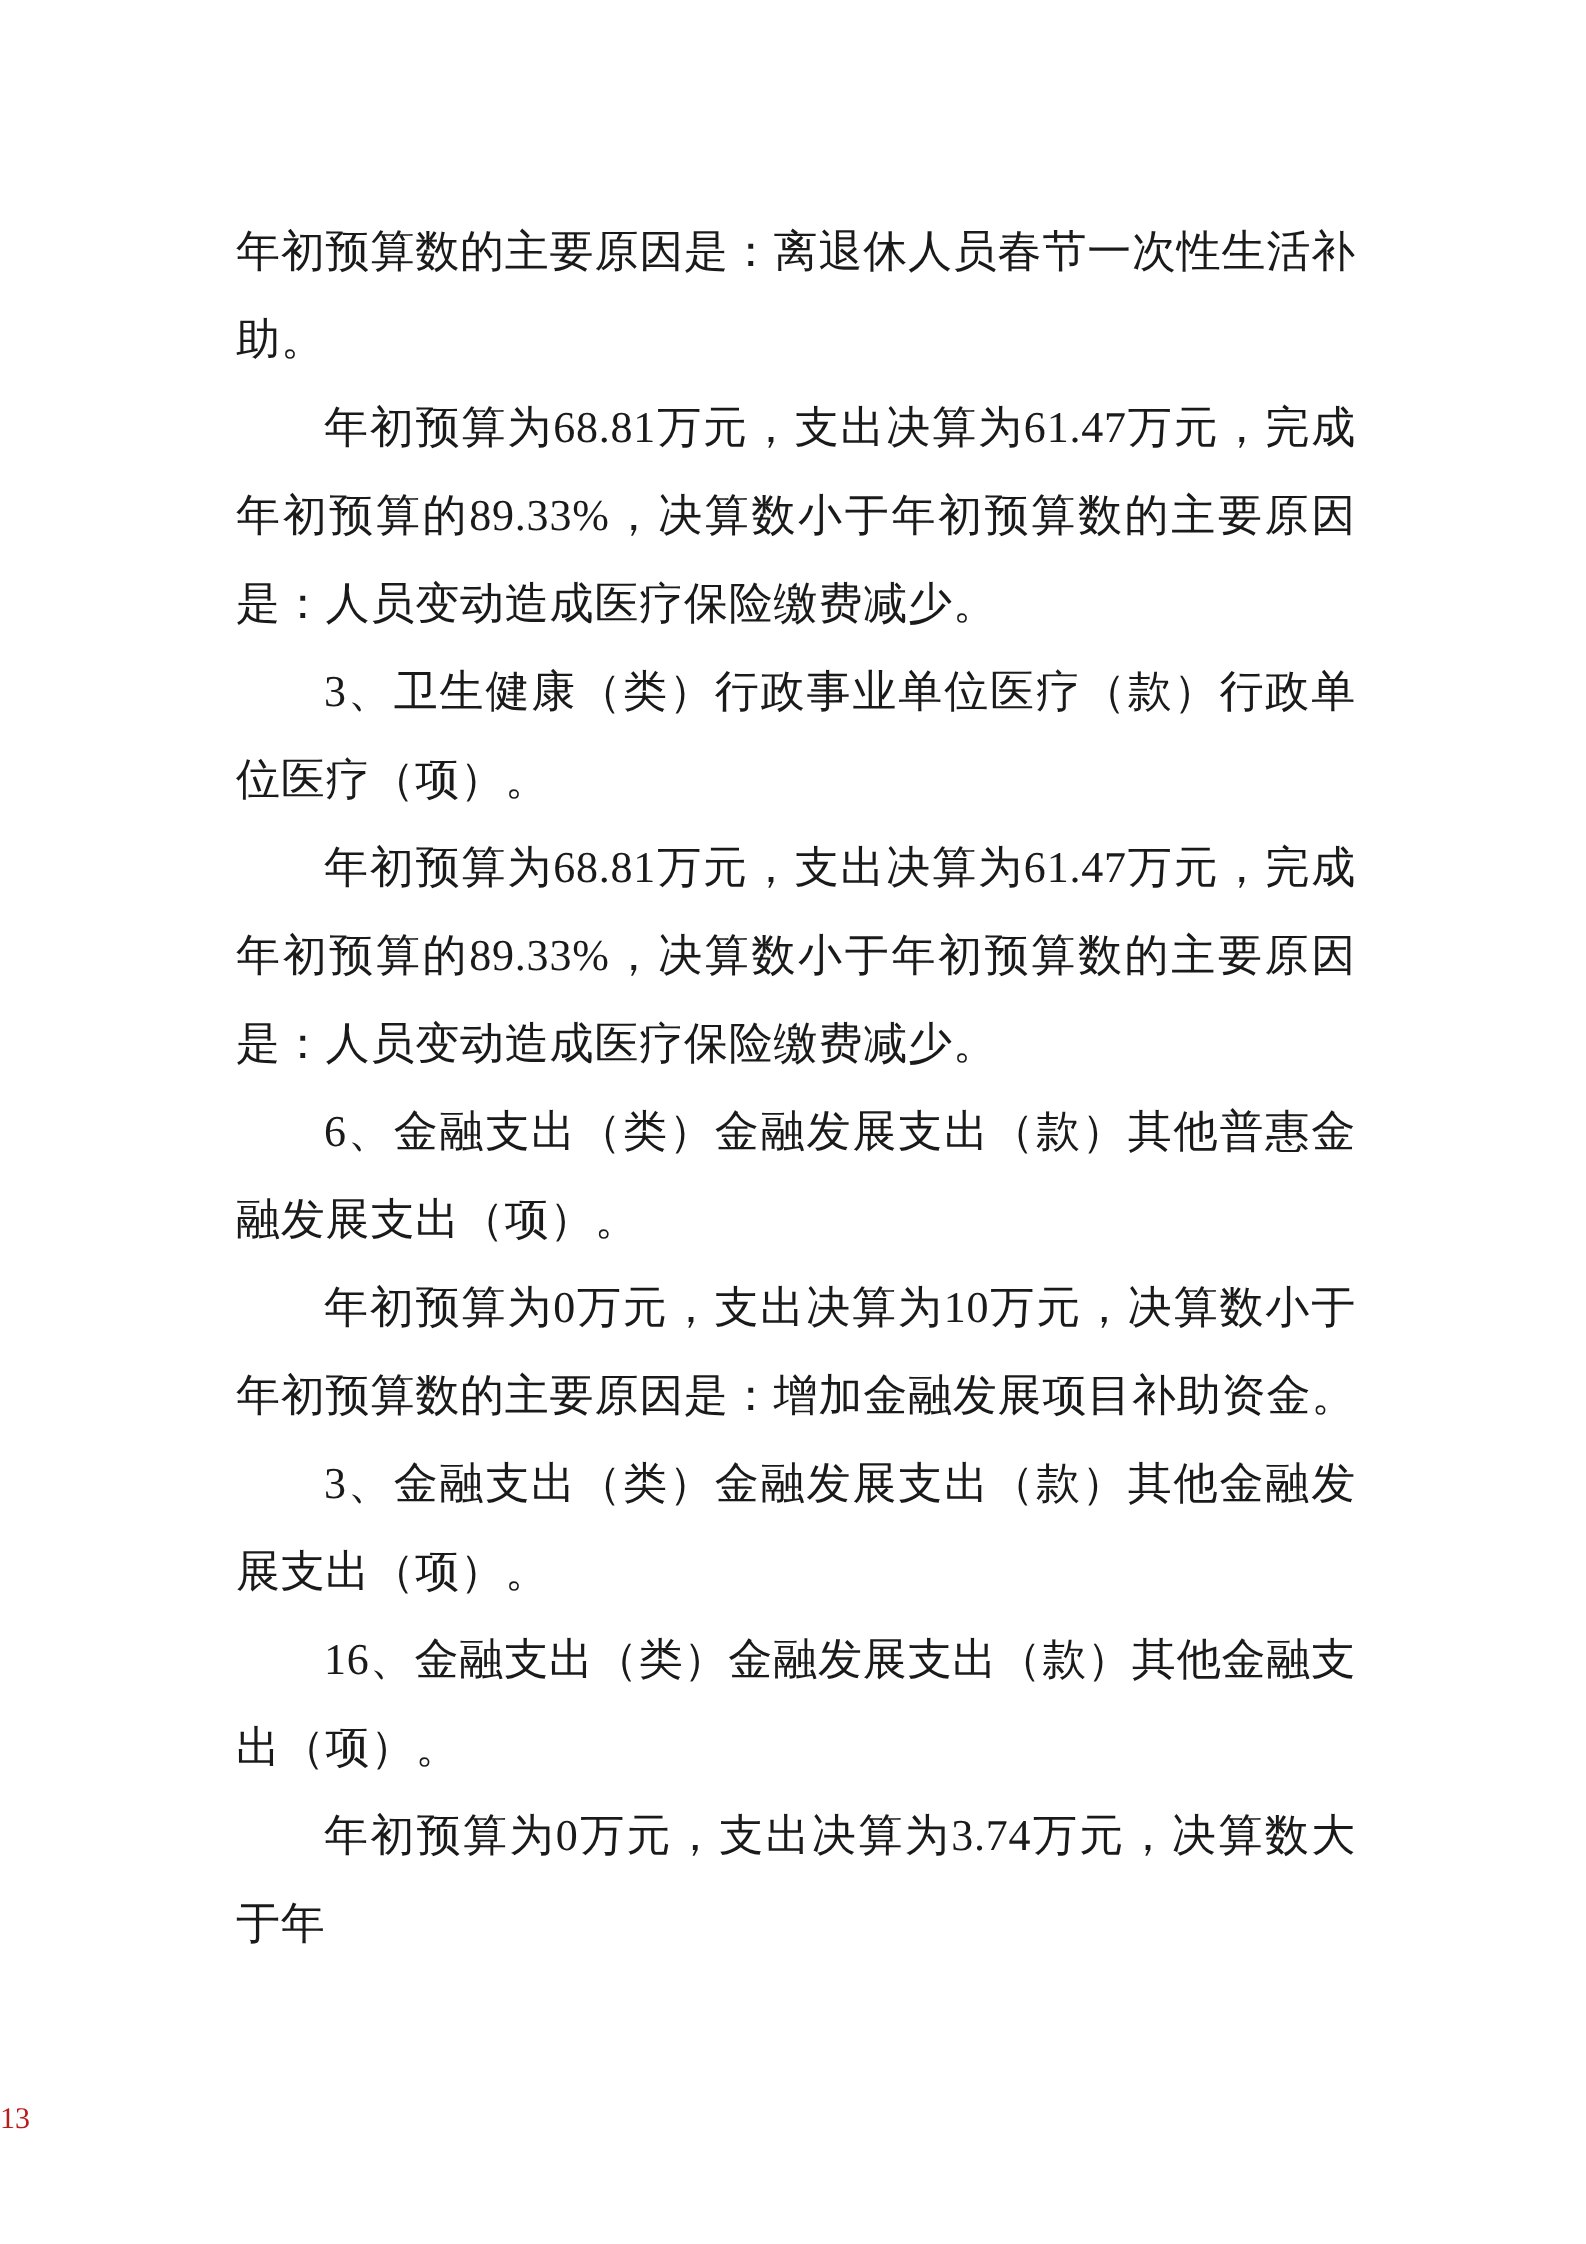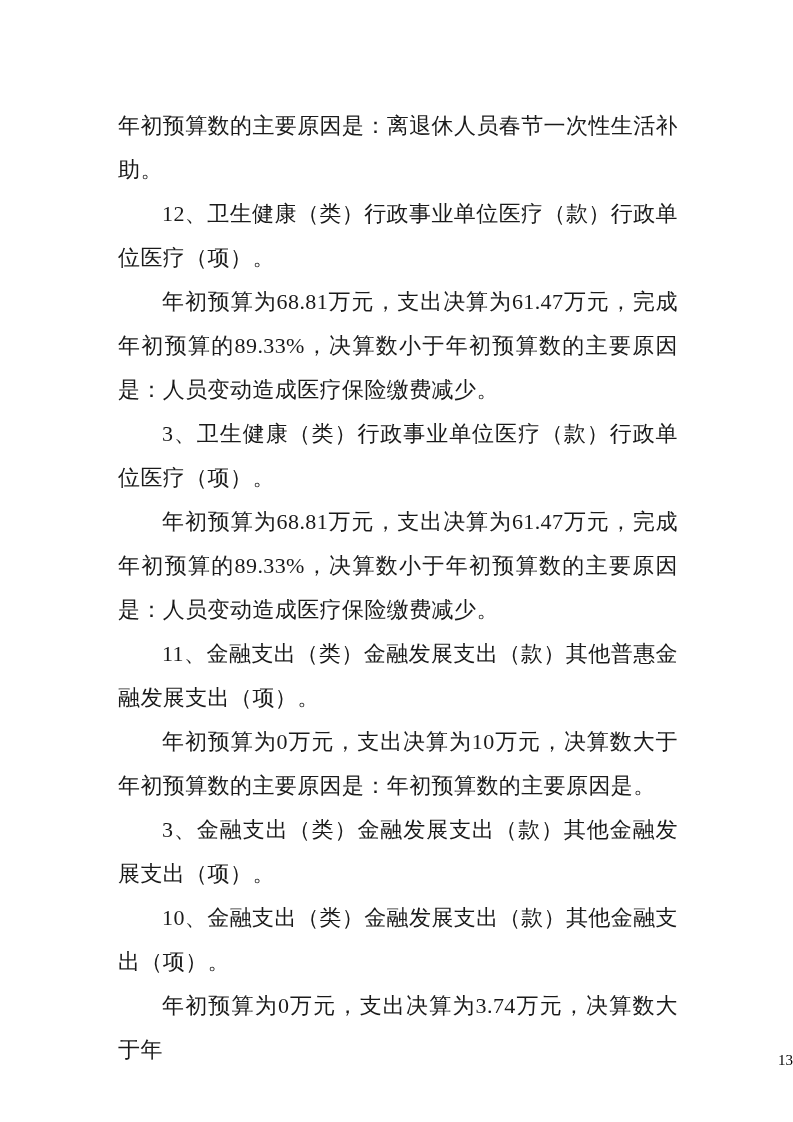--- a/index.html
+++ b/index.html
@@ -36,36 +36,35 @@
     word-break: break-all;
   }
   .indent {
     text-indent: 44px;
   }
   .page-number {
     position: absolute;
     left: 0;
     right: 0;
     top: 1040px;
-    text-align: right;
+    text-align: left;
     font-size: 15px;
     font-family: "Liberation Serif", "DejaVu Serif", serif;
-    color: #000000;
+    color: #b91c1c;
   }
 </style>
 </head>
 <body>
 
 <div class="page">
   <div class="content">
     <p class="para">年初预算数的主要原因是：离退休人员春节一次性生活补助。</p>
-    <p class="para indent">12、卫生健康（类）行政事业单位医疗（款）行政单位医疗（项）。</p>
     <p class="para indent">年初预算为68.81万元，支出决算为61.47万元，完成年初预算的89.33%，决算数小于年初预算数的主要原因是：人员变动造成医疗保险缴费减少。</p>
     <p class="para indent">3、卫生健康（类）行政事业单位医疗（款）行政单位医疗（项）。</p>
     <p class="para indent">年初预算为68.81万元，支出决算为61.47万元，完成年初预算的89.33%，决算数小于年初预算数的主要原因是：人员变动造成医疗保险缴费减少。</p>
-    <p class="para indent">11、金融支出（类）金融发展支出（款）其他普惠金融发展支出（项）。</p>
-    <p class="para indent">年初预算为0万元，支出决算为10万元，决算数大于年初预算数的主要原因是：年初预算数的主要原因是。</p>
+    <p class="para indent">6、金融支出（类）金融发展支出（款）其他普惠金融发展支出（项）。</p>
+    <p class="para indent">年初预算为0万元，支出决算为10万元，决算数小于年初预算数的主要原因是：增加金融发展项目补助资金。</p>
     <p class="para indent">3、金融支出（类）金融发展支出（款）其他金融发展支出（项）。</p>
-    <p class="para indent">10、金融支出（类）金融发展支出（款）其他金融支出（项）。</p>
+    <p class="para indent">16、金融支出（类）金融发展支出（款）其他金融支出（项）。</p>
     <p class="para indent">年初预算为0万元，支出决算为3.74万元，决算数大于年</p>
   </div>
   <div class="page-number">13</div>
 </div>
 
 </body></html>

